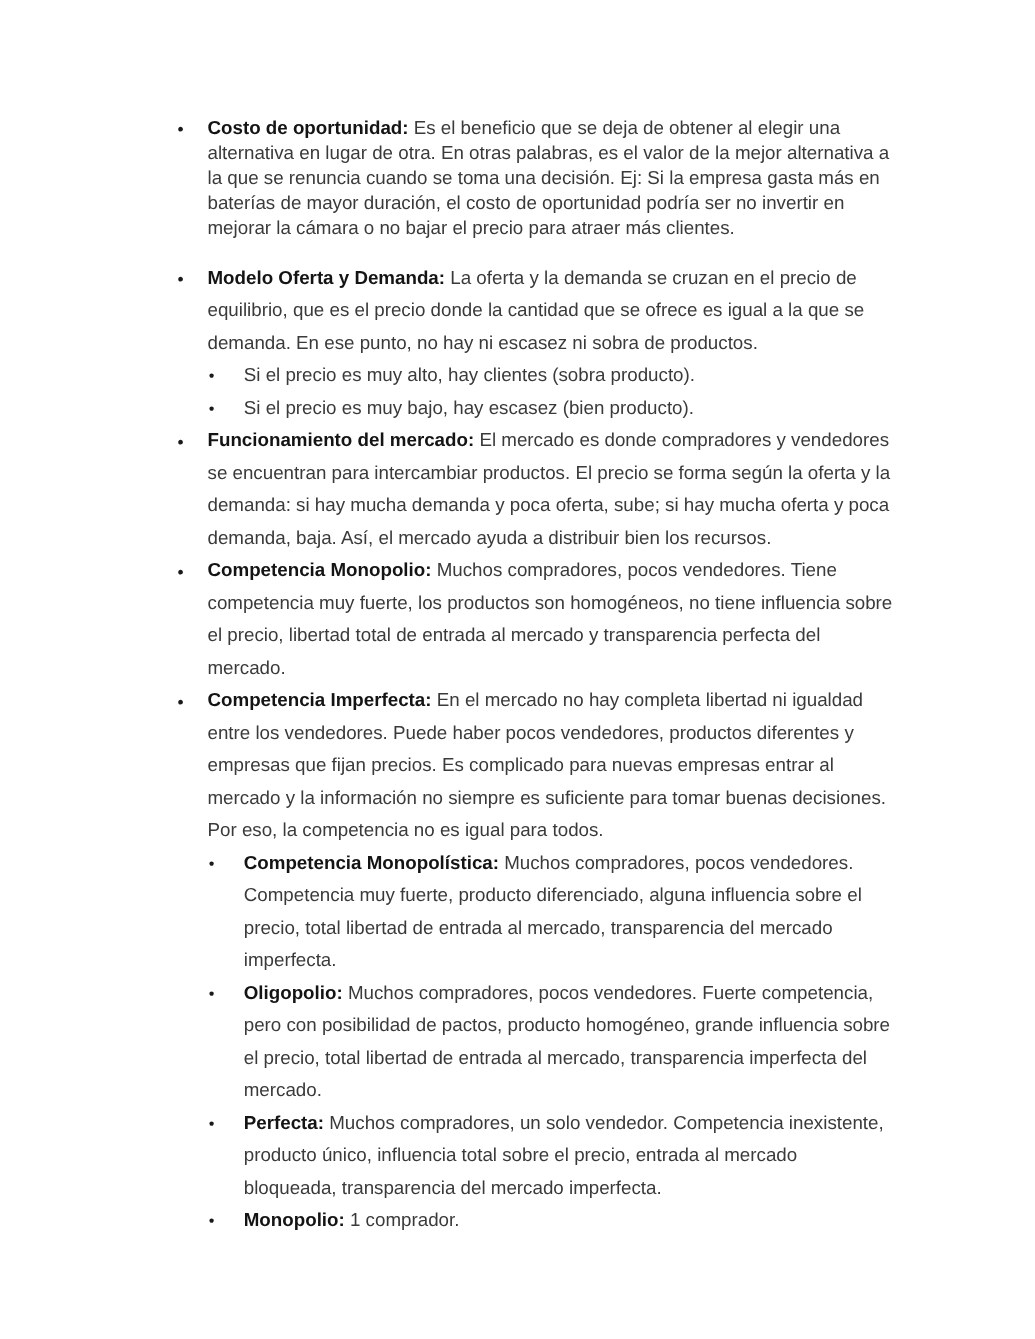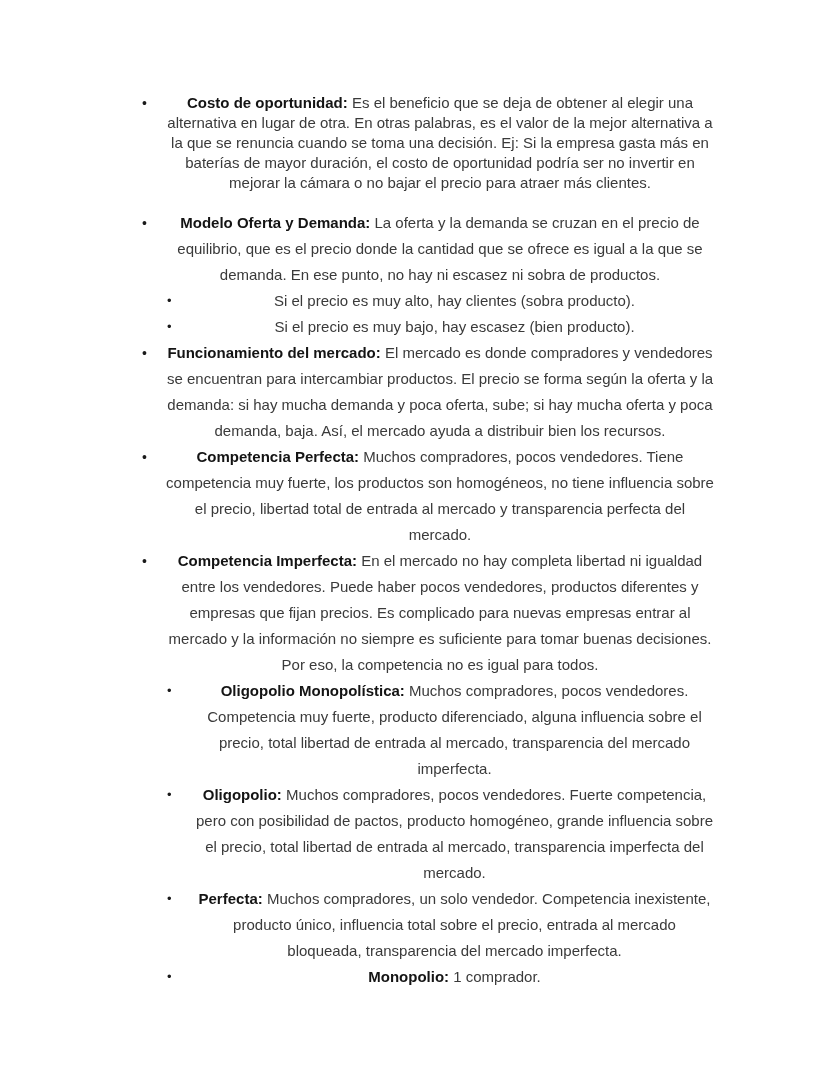--- a/index.html
+++ b/index.html
@@ -26,21 +26,20 @@
     line-height: 20px;
     margin-bottom: 17px;
   }
   .marker {
     flex: 0 0 24px;
     color: #1a1a1a;
     font-size: 14px;
   }
   .body-text {
     flex: 1 1 auto;
-    text-align: center;
   }
   .term {
     font-weight: bold;
     color: #141414;
   }
   .sublist {
     margin-left: 25px;
   }
   .sublist .marker {
     flex: 0 0 28px;
@@ -73,31 +72,31 @@
     </div>
   </div>
 
   <div class="item">
     <span class="marker">•</span>
     <p class="body-text"><span class="term">Funcionamiento del mercado:</span> <span>El mercado es donde compradores y vendedores se encuentran para intercambiar productos. El precio se forma según la oferta y la demanda: si hay mucha demanda y poca oferta, sube; si hay mucha oferta y poca demanda, baja. Así, el mercado ayuda a distribuir bien los recursos.</span></p>
   </div>
 
   <div class="item">
     <span class="marker">•</span>
-    <p class="body-text"><span class="term">Competencia Perfecta:</span> <span>Muchos compradores, pocos vendedores. Tiene competencia muy fuerte, los productos son homogéneos, no tiene influencia sobre el precio, libertad total de entrada al mercado y transparencia perfecta del mercado.</span></p>
+    <p class="body-text"><span class="term">Competencia Monopolio:</span> <span>Muchos compradores, pocos vendedores. Tiene competencia muy fuerte, los productos son homogéneos, no tiene influencia sobre el precio, libertad total de entrada al mercado y transparencia perfecta del mercado.</span></p>
   </div>
 
   <div class="item">
     <span class="marker">•</span>
     <p class="body-text"><span class="term">Competencia Imperfecta:</span> <span>En el mercado no hay completa libertad ni igualdad entre los vendedores. Puede haber pocos vendedores, productos diferentes y empresas que fijan precios. Es complicado para nuevas empresas entrar al mercado y la información no siempre es suficiente para tomar buenas decisiones. Por eso, la competencia no es igual para todos.</span></p>
   </div>
   <div class="sublist">
     <div class="item">
       <span class="marker">•</span>
-      <p class="body-text"><span class="term">Oligopolio Monopolística:</span> <span>Muchos compradores, pocos vendedores. Competencia muy fuerte, producto diferenciado, alguna influencia sobre el precio, total libertad de entrada al mercado, transparencia del mercado imperfecta.</span></p>
+      <p class="body-text"><span class="term">Competencia Monopolística:</span> <span>Muchos compradores, pocos vendedores. Competencia muy fuerte, producto diferenciado, alguna influencia sobre el precio, total libertad de entrada al mercado, transparencia del mercado imperfecta.</span></p>
     </div>
     <div class="item">
       <span class="marker">•</span>
       <p class="body-text"><span class="term">Oligopolio:</span> <span>Muchos compradores, pocos vendedores. Fuerte competencia, pero con posibilidad de pactos, producto homogéneo, grande influencia sobre el precio, total libertad de entrada al mercado, transparencia imperfecta del mercado.</span></p>
     </div>
     <div class="item">
       <span class="marker">•</span>
       <p class="body-text"><span class="term">Perfecta:</span> <span>Muchos compradores, un solo vendedor. Competencia inexistente, producto único, influencia total sobre el precio, entrada al mercado bloqueada, transparencia del mercado imperfecta.</span></p>
     </div>
     <div class="item">

